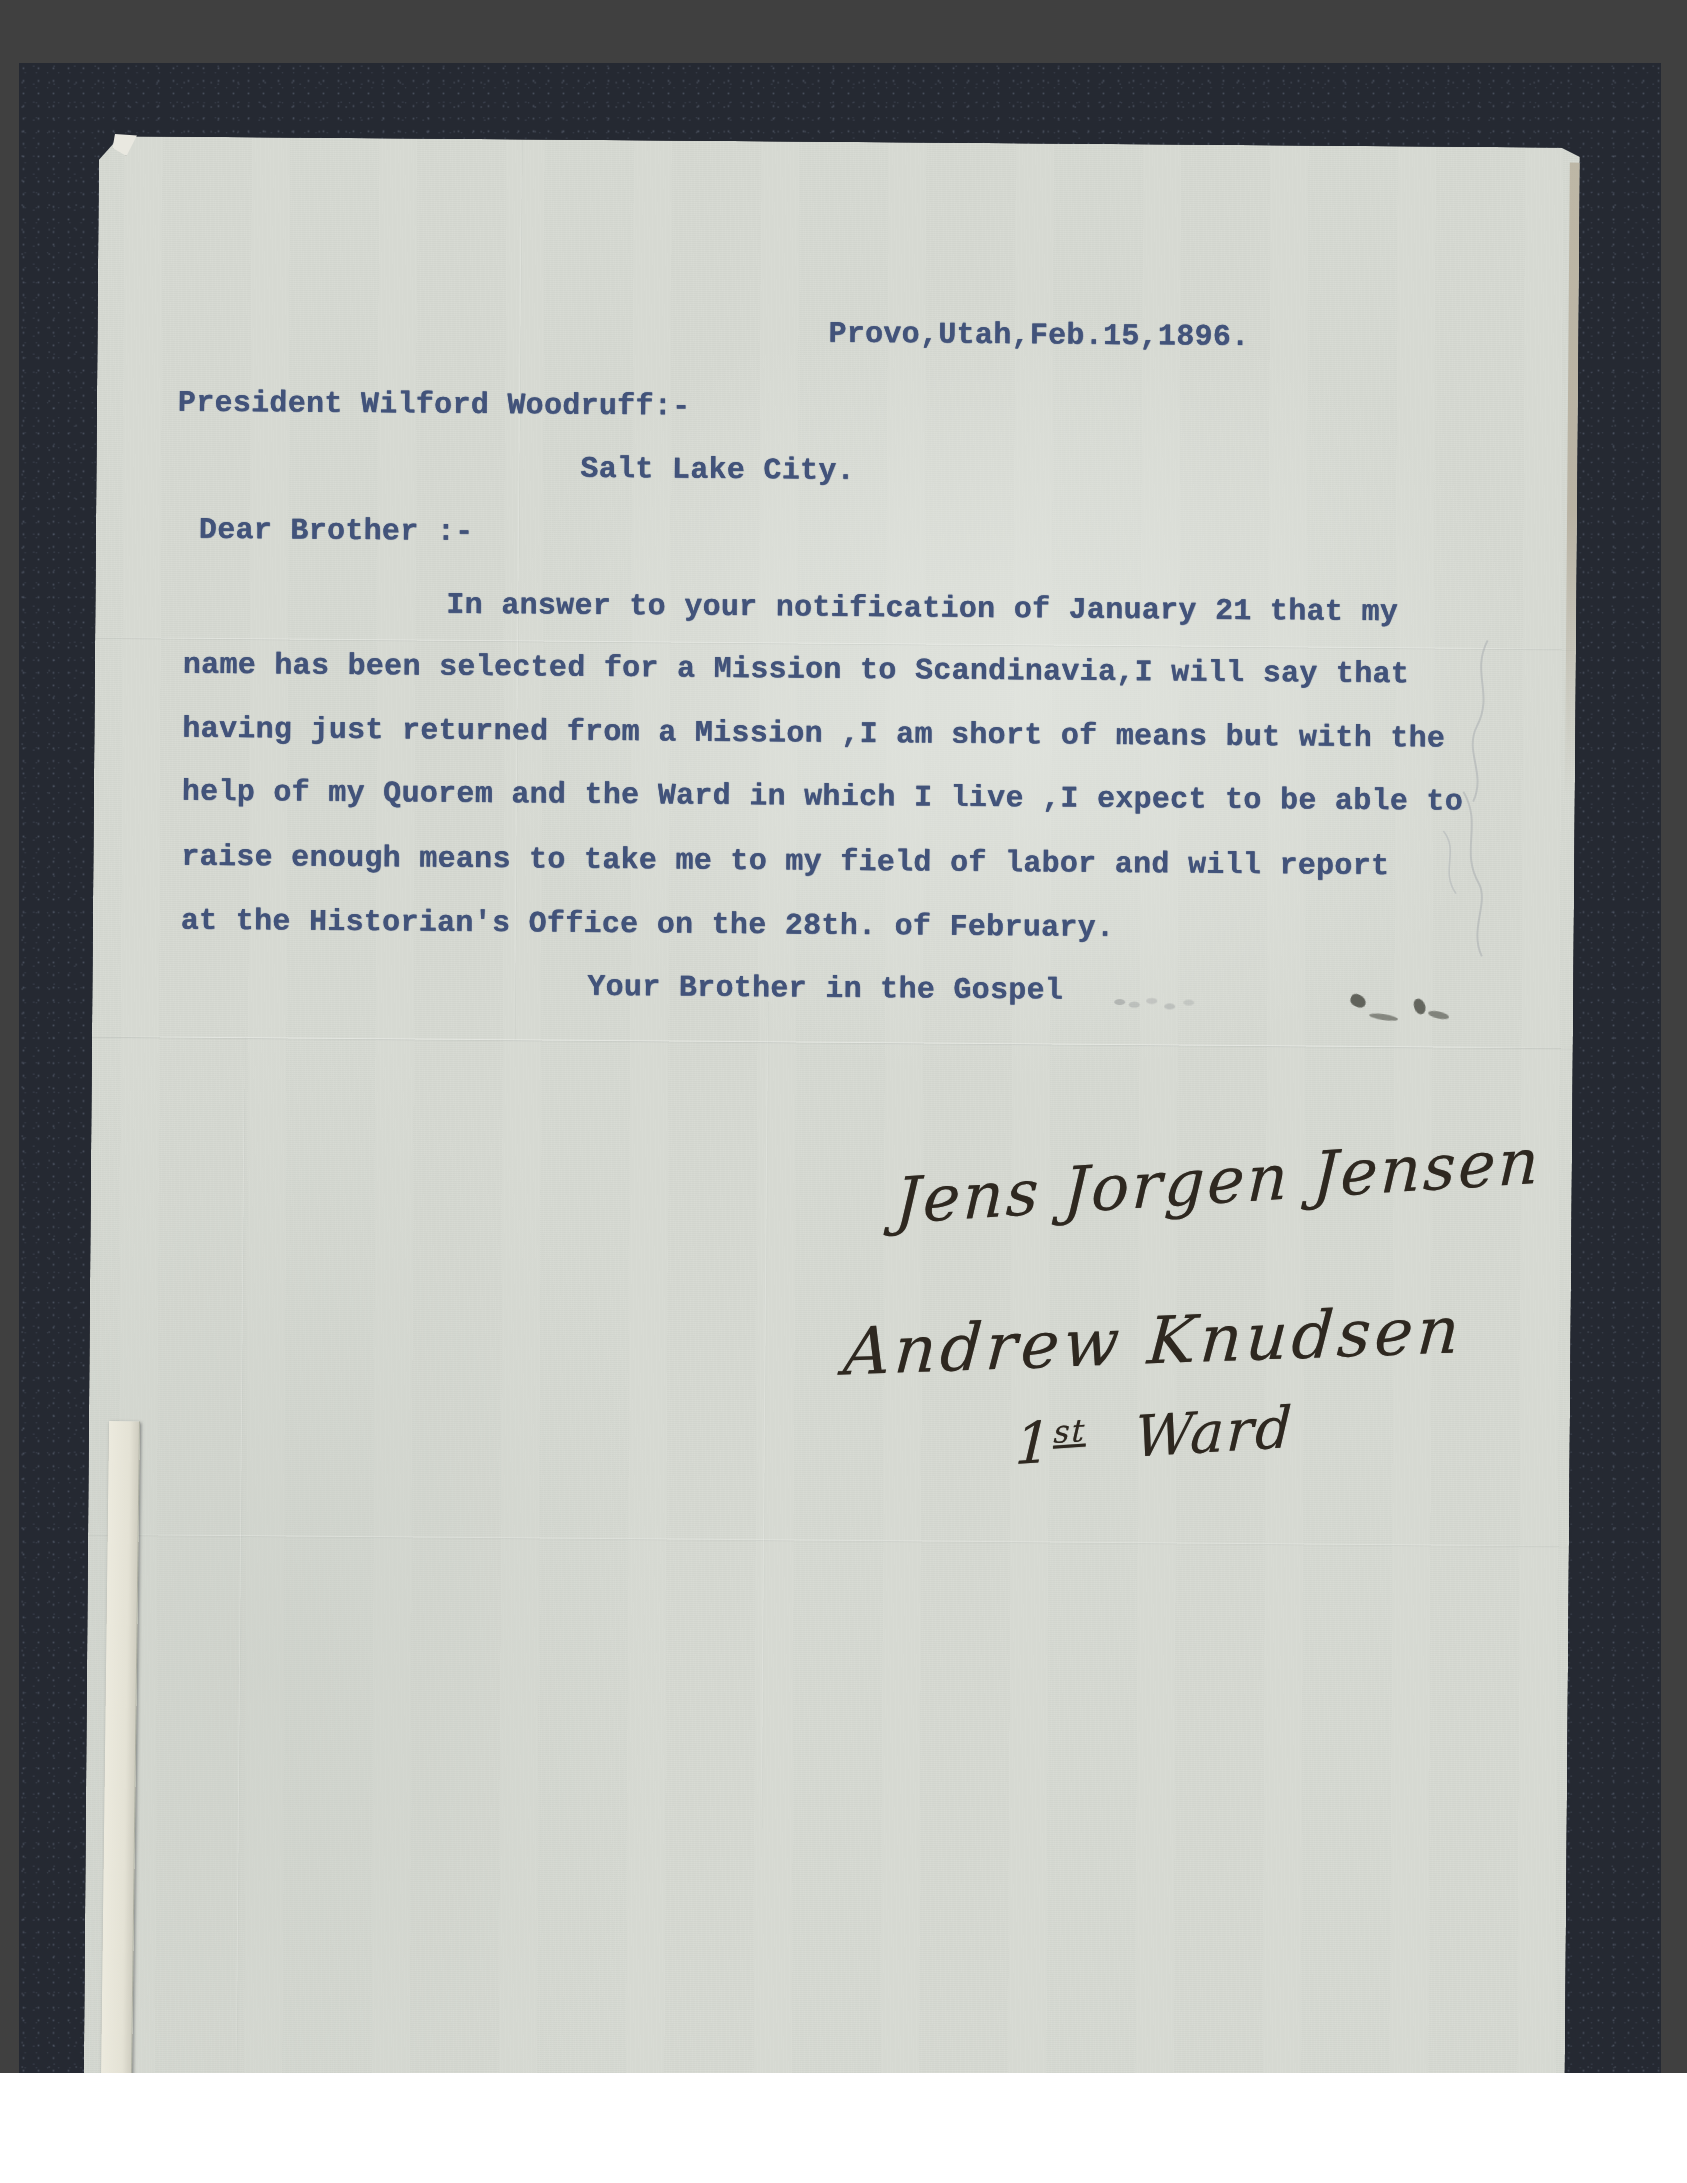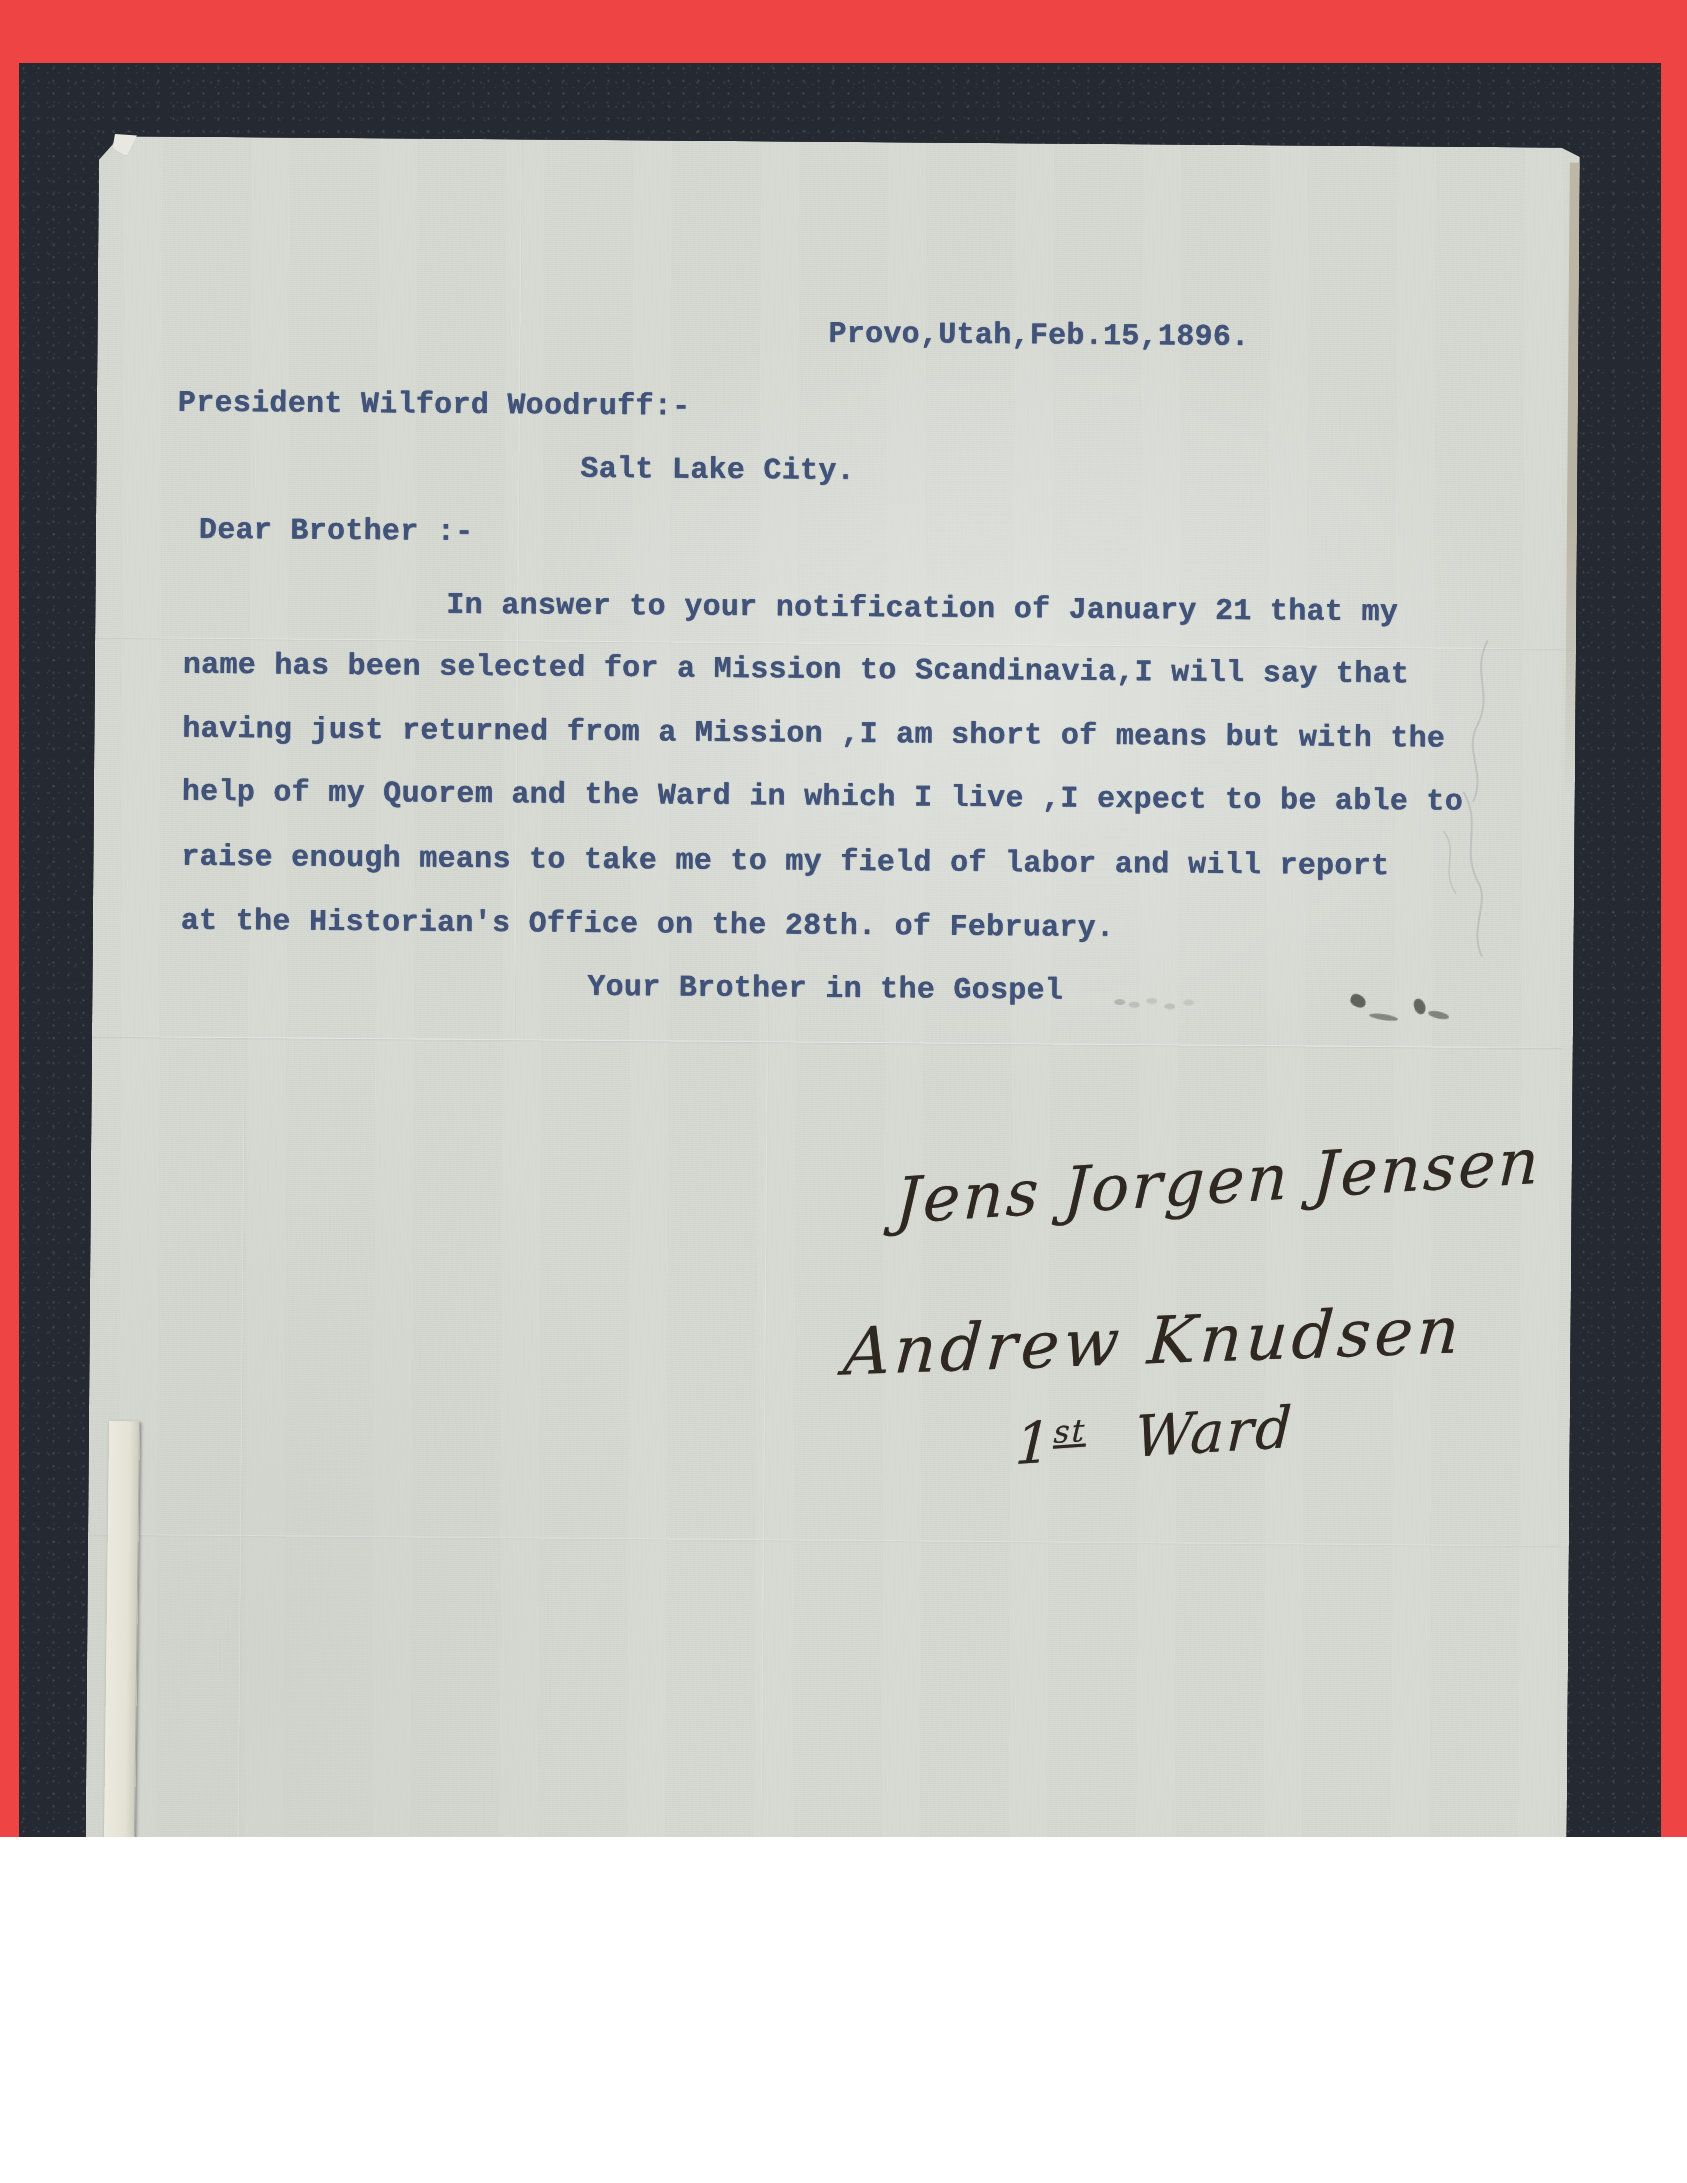--- a/index.html
+++ b/index.html
@@ -1,19 +1,19 @@
 <!DOCTYPE html>
 <html style="font-size:10.6px"><head>
 <meta charset="utf-8">
 <style>
   html,body{margin:0;padding:0;background:#ffffff;}
   #scan{
     position:relative;
-    width:1687px;height:1837px;
-    background:#ef4444;
+    width:1687px;height:2073px;
+    background:#404040;
     overflow:hidden;
     font-family:"Liberation Sans", sans-serif;
   }
   
   .mat{
     position:absolute;left:18.5px;top:63px;width:1642px;height:2099px;
     background-color:#252932;
     background-image:
       radial-gradient(circle 1.1px at 30% 42%, rgba(116,126,146,.45), transparent 1.6px),
       radial-gradient(circle 0.7px at 72% 18%, rgba(96,106,126,.4), transparent 1.3px),

